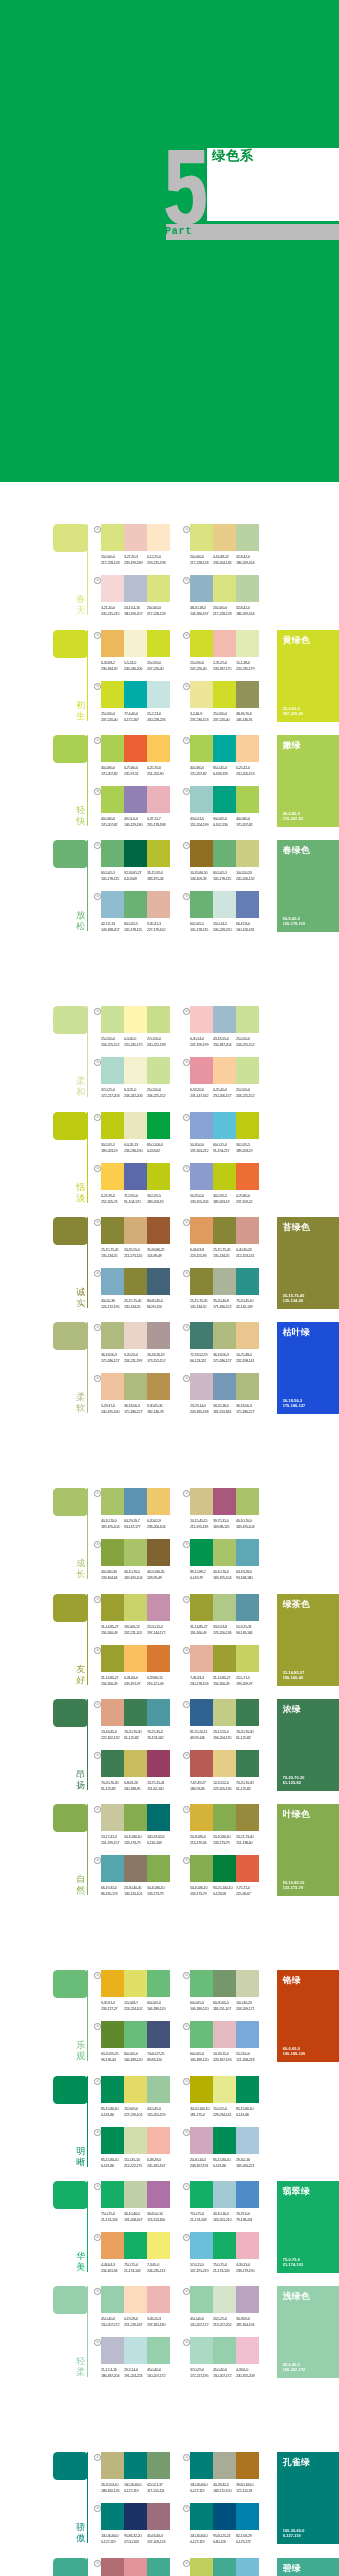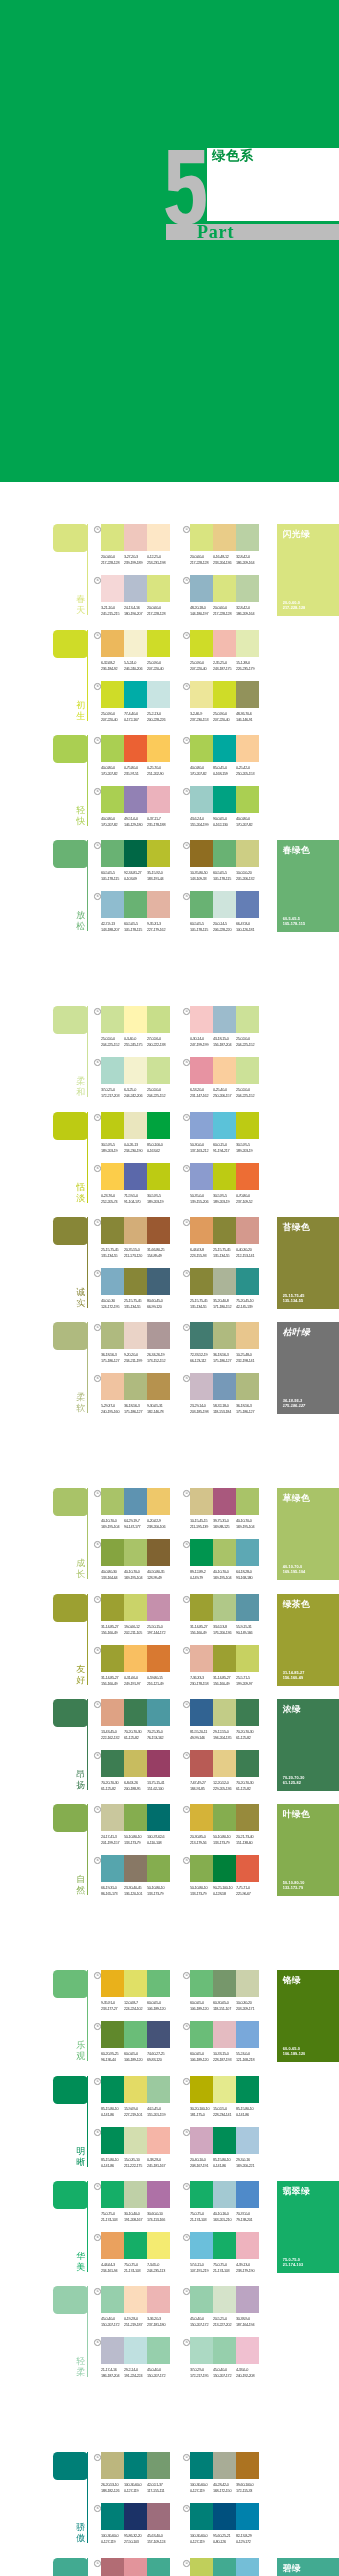--- a/index.html
+++ b/index.html
@@ -3,21 +3,21 @@
 <meta charset="utf-8">
 <style>
   html,body{margin:0;padding:0;background:#fff;}
   body{width:339px;font-family:"Liberation Sans","DejaVu Sans",sans-serif;-webkit-font-smoothing:antialiased;}
   .page{position:relative;width:339px;height:482px;overflow:hidden;background:#fff;}
   
   .cover{background:#00a44f;}
   .cover-white{position:absolute;left:207px;top:148px;width:132px;height:73px;background:#fff;}
   .cover-graybar{position:absolute;left:166px;top:224px;width:173px;height:15.5px;background:#bcbcbc;}
   .cover-five{position:absolute;left:165px;top:150px;}
-  .cover-part{position:absolute;left:165px;top:225px;font-size:18px;line-height:14.4px;font-weight:bold;color:#00a44f;letter-spacing:0.8px;font-family:Liberation Serif, serif;margin-left:32px;}
+  .cover-part{position:absolute;left:165px;top:225px;font-size:10px;line-height:14.4px;font-weight:bold;color:#00a44f;letter-spacing:0.8px;font-family:Liberation Mono, monospace;}
   .cover-title{position:absolute;left:212px;top:149px;font-size:13.4px;line-height:14.4px;font-weight:bold;color:#00913f;letter-spacing:0.5px;}
   
   .section{position:absolute;left:0;width:339px;height:92px;}
   .sw-big{position:absolute;left:53px;top:0;width:35px;height:28px;border-radius:4.6px;}
   .sw-line{position:absolute;left:87px;top:0px;width:1.1px;height:91px;}
   .sw-label{position:absolute;left:76px;top:70px;width:9.3px;font-size:9px;line-height:10.6px;font-weight:normal;text-align:center;letter-spacing:0;}
   .pal{position:absolute;width:69px;}
   .pal-num{position:absolute;left:-6.7px;top:2.1px;width:4.6px;height:4.6px;border:0.4px solid #9a9a9a;border-radius:50%;color:#7c7c7c;font-size:3.3px;line-height:4.6px;text-align:center;}
   .pal-sw{display:flex;width:69px;height:27px;}
   .pal-sw i{display:block;width:23px;height:27px;}
@@ -126,27 +126,20 @@
             <span>
               <div>20-0-60-0</div>
               <div>217-228-128</div>
             </span>
             <span>
               <div>32-8-42-0</div>
               <div>186-209-164</div>
             </span>
           </div>
         </div>
-        <div class="card" style="background: rgb(217, 228, 128);">
-          <div class="card-name">闪光绿</div>
-          <div class="card-vals">
-            <div>20-0-60-0</div>
-            <div>217-228-128</div>
-          </div>
-        </div>
       </div>
       <div class="section" style="top: 148px;">
         <div class="sw-big" style="background: rgb(207, 220, 40);"></div>
         <div class="sw-line" style="background: rgb(207, 220, 40);"></div>
         <div class="sw-label" style="color: rgb(207, 220, 40);">初生</div>
         <div class="pal" style="left: 101px; top: 0px;">
           <div class="pal-num">①</div>
           <div class="pal-sw">
             <i style="background: rgb(236, 184, 92);"></i>
             <i style="background: rgb(246, 240, 206);"></i>
@@ -226,20 +219,27 @@
             <span>
               <div>25-0-90-0</div>
               <div>207-220-40</div>
             </span>
             <span>
               <div>48-36-70-6</div>
               <div>146-146-91</div>
             </span>
           </div>
         </div>
+        <div class="card" style="background: rgb(207, 220, 40);">
+          <div class="card-name">黄绿色</div>
+          <div class="card-vals">
+            <div>25-0-90-0</div>
+            <div>207-220-40</div>
+          </div>
+        </div>
       </div>
       <div class="section" style="top: 253px;">
         <div class="sw-big" style="background: rgb(170, 207, 82);"></div>
         <div class="sw-line" style="background: rgb(170, 207, 82);"></div>
         <div class="sw-label" style="color: rgb(170, 207, 82);">轻快</div>
         <div class="pal" style="left: 101px; top: 0px;">
           <div class="pal-num">①</div>
           <div class="pal-sw">
             <i style="background: rgb(170, 207, 82);"></i>
             <i style="background: rgb(235, 97, 51);"></i>
@@ -317,20 +317,27 @@
               <div>155-204-199</div>
             </span>
             <span>
               <div>90-0-65-0</div>
               <div>0-162-130</div>
             </span>
             <span>
               <div>40-0-80-0</div>
               <div>170-207-82</div>
             </span>
+          </div>
+        </div>
+        <div class="card" style="background: rgb(170, 207, 82);">
+          <div class="card-name">嫩绿</div>
+          <div class="card-vals">
+            <div>40-0-80-0</div>
+            <div>170-207-82</div>
           </div>
         </div>
       </div>
       <div class="section" style="top: 358px;">
         <div class="sw-big" style="background: rgb(105, 178, 115);"></div>
         <div class="sw-line" style="background: rgb(105, 178, 115);"></div>
         <div class="sw-label" style="color: rgb(105, 178, 115);">放松</div>
         <div class="pal" style="left: 101px; top: 0px;">
           <div class="pal-num">①</div>
           <div class="pal-sw">
@@ -800,21 +807,21 @@
             <span>
               <div>58-32-18-0</div>
               <div>118-153-184</div>
             </span>
             <span>
               <div>36-18-56-3</div>
               <div>175-186-127</div>
             </span>
           </div>
         </div>
-        <div class="card" style="background: #737373; font-style: italic;">
+        <div class="card" style="background: #1d4ed8;">
           <div class="card-name">枯叶绿</div>
           <div class="card-vals">
             <div>36-18-56-3</div>
             <div>175-186-127</div>
           </div>
         </div>
       </div>
     </div>
     <div class="page">
       <div class="section" style="top: 42px;">
@@ -902,27 +909,20 @@
             <span>
               <div>40-10-70-0</div>
               <div>169-195-104</div>
             </span>
             <span>
               <div>64-18-28-0</div>
               <div>93-168-180</div>
             </span>
           </div>
         </div>
-        <div class="card" style="background: rgb(169, 195, 104);">
-          <div class="card-name">草绿色</div>
-          <div class="card-vals">
-            <div>40-10-70-0</div>
-            <div>169-195-104</div>
-          </div>
-        </div>
       </div>
       <div class="section" style="top: 148px;">
         <div class="sw-big" style="background: rgb(156, 160, 49);"></div>
         <div class="sw-line" style="background: rgb(156, 160, 49);"></div>
         <div class="sw-label" style="color: rgb(156, 160, 49);">友好</div>
         <div class="pal" style="left: 101px; top: 0px;">
           <div class="pal-num">①</div>
           <div class="pal-sw">
             <i style="background: rgb(156, 160, 49);"></i>
             <i style="background: rgb(202, 211, 105);"></i>
@@ -1304,21 +1304,21 @@
             <span>
               <div>10-33-15-0</div>
               <div>228-187-193</div>
             </span>
             <span>
               <div>55-24-0-0</div>
               <div>121-168-218</div>
             </span>
           </div>
         </div>
-        <div class="card" style="background: #4d7c0f;">
+        <div class="card" style="background: #c2410c;">
           <div class="card-name">铬绿</div>
           <div class="card-vals">
             <div>60-0-65-0</div>
             <div>106-189-120</div>
           </div>
         </div>
       </div>
       <div class="section" style="top: 148px;">
         <div class="sw-big" style="background: rgb(0, 141, 86);"></div>
         <div class="sw-line" style="background: rgb(0, 141, 86);"></div>
@@ -1595,20 +1595,27 @@
               <div>172-217-195</div>
             </span>
             <span>
               <div>45-0-40-0</div>
               <div>150-207-172</div>
             </span>
             <span>
               <div>4-33-6-0</div>
               <div>240-192-208</div>
             </span>
+          </div>
+        </div>
+        <div class="card" style="background: rgb(150, 207, 172);">
+          <div class="card-name">浅绿色</div>
+          <div class="card-vals">
+            <div>45-0-40-0</div>
+            <div>150-207-172</div>
           </div>
         </div>
       </div>
     </div>
     <div class="page">
       <div class="section" style="top: 42px;">
         <div class="sw-big" style="background: rgb(0, 127, 119);"></div>
         <div class="sw-line" style="background: rgb(0, 127, 119);"></div>
         <div class="sw-label" style="color: rgb(0, 127, 119);">骄傲</div>
         <div class="pal" style="left: 101px; top: 0px;">
@@ -1692,20 +1699,27 @@
             <span>
               <div>95-60-25-21</div>
               <div>0-80-126</div>
             </span>
             <span>
               <div>82-13-8-29</div>
               <div>0-129-172</div>
             </span>
           </div>
         </div>
+        <div class="card" style="background: rgb(0, 127, 119);">
+          <div class="card-name">孔雀绿</div>
+          <div class="card-vals">
+            <div>100-30-60-0</div>
+            <div>0-127-119</div>
+          </div>
+        </div>
       </div>
       <div class="section" style="top: 148px;">
         <div class="sw-big" style="background: rgb(66, 170, 145);"></div>
         <div class="sw-line" style="background: rgb(66, 170, 145);"></div>
         <div class="pal" style="left: 101px; top: 0px;">
           <div class="pal-num">①</div>
           <div class="pal-sw">
             <i style="background: rgb(178, 108, 116);"></i>
             <i style="background: rgb(226, 148, 155);"></i>
             <i style="background: rgb(66, 170, 145);"></i>

